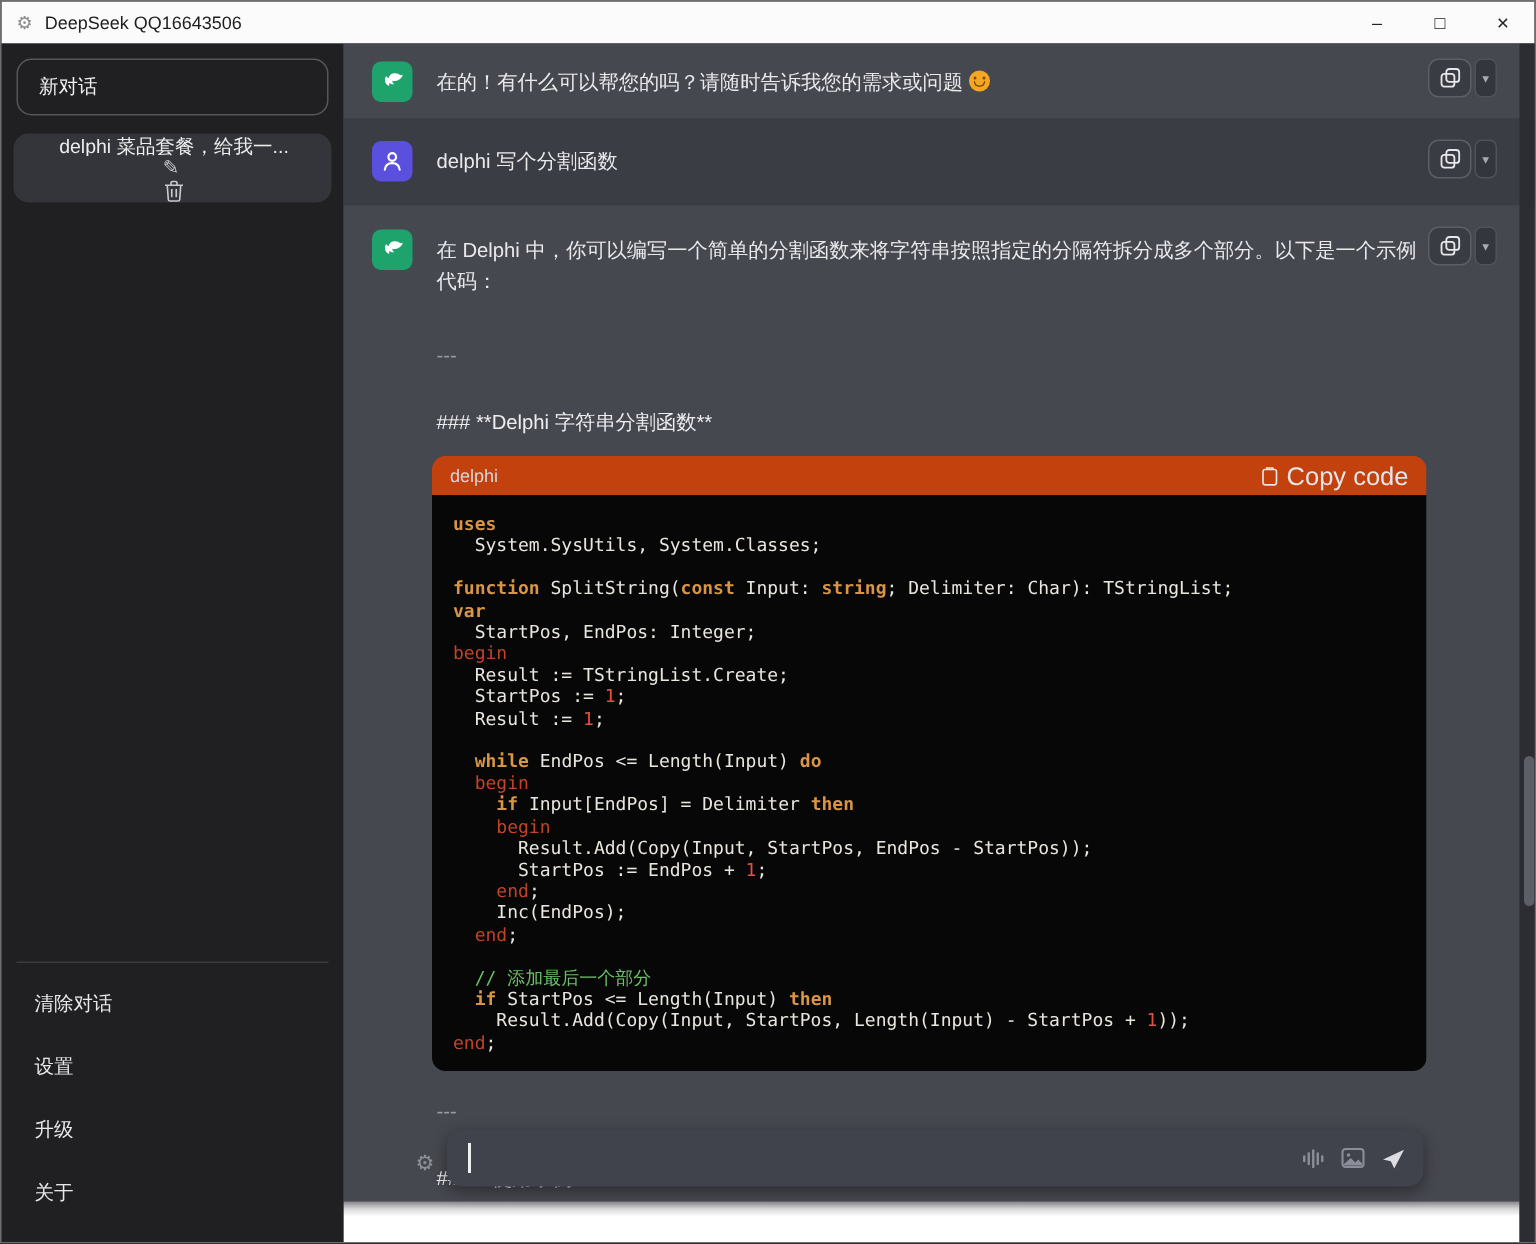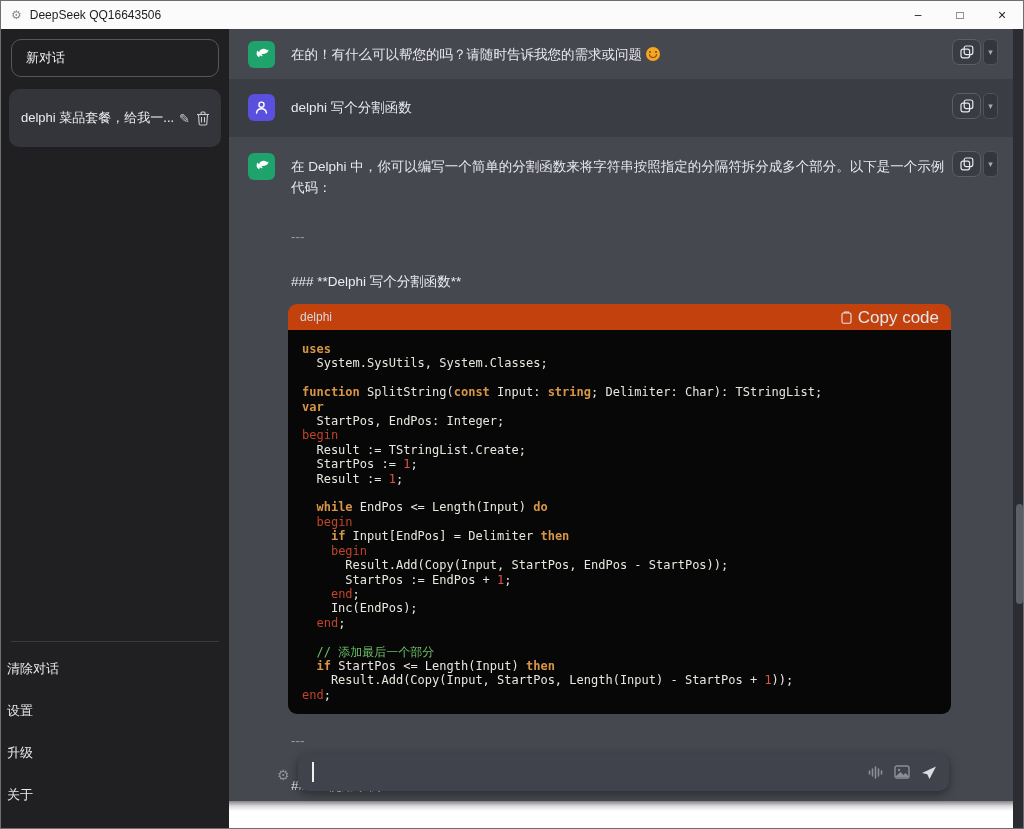--- a/index.html
+++ b/index.html
@@ -13,27 +13,27 @@
   .win-controls { margin-left:auto; display:flex; height:100%; }
   .win-btn { width:42px; height:100%; display:flex; align-items:center; justify-content:center; font-size:12px; color:#222; cursor:default; }
   .win-btn.close { font-size:14px; }
 
   
   .body { position:absolute; top:28px; left:0; width:1024px; height:801px; display:flex; }
 
   
   .sidebar { width:228px; height:100%; background:#202023; display:flex; flex-direction:column; flex-shrink:0; }
   .new-chat-btn { margin:10px 10px 4px 10px; height:38px; background:transparent; border:1px solid #56575c; border-radius:10px; color:#f0f0f0; font-size:13px; text-align:left; padding:0 14px; font-family:inherit; cursor:pointer; }
-  .chat-item { margin:8px 8px 0 8px; height:58px; background:#33353a; border-radius:10px; display:flex; align-items:center; padding:0 10px 0 12px; color:#ededed; font-size:13px; cursor:pointer; }
+  .chat-item { margin:8px 8px 0 8px; height:46px; background:#33353a; border-radius:10px; display:flex; align-items:center; padding:0 10px 0 12px; color:#ededed; font-size:13px; cursor:pointer;flex-direction:column; }
   .chat-item-text { flex:1; white-space:nowrap; overflow:hidden; max-width:156px; }
   .chat-item .edit-glyph { color:#c9c9ce; font-size:13px; margin:0 6px 0 2px; }
   .chat-item svg { flex-shrink:0; }
   .sidebar-bottom { margin-top:auto; padding-bottom:14px; }
   .sidebar-divider { height:1px; background:#3a3b40; margin:0 10px 6px 10px; }
-  .menu-item { height:42px; display:flex; align-items:center; padding:0 6px; color:#e8e8ea; font-size:13px; cursor:pointer; }
+  .menu-item { height:42px; display:flex; align-items:center; padding:0 22px; color:#e8e8ea; font-size:13px; cursor:pointer; }
 
   
   .main { position:relative; flex:1; height:100%; overflow:hidden; background:#3b3d44; }
   .row { position:relative; display:flex; padding-left:19px; }
   .row.assistant { background:#46484f; }
   .row.user { background:#3b3d44; }
   .row1 { padding-top:12px; height:50px; }
   .row2 { padding-top:15px; height:58px; }
   .row3 { padding-top:16px; min-height:662px; }
   .avatar { width:27px; height:27px; border-radius:6px; flex-shrink:0; display:flex; align-items:center; justify-content:center; }
@@ -171,21 +171,21 @@
 
       <div class="row assistant row3">
         <div class="avatar assistant-avatar">
           <svg width="19" height="19" viewBox="0 0 24 24">
               <path fill="#fff" d="M20.9 6.2c-.6 2.1-2 3.7-4 4.6-1.6.7-3.3.8-4.9.3.1 1.2.7 2.1 1.8 2.9-1.6.4-3-.1-4-1.2-.5.8-.6 1.7-.3 2.7-2.3-.7-3.8-2.7-3.7-5.2 0-1.2.5-2.3 1.2-3.2.4.9 1 1.5 2 1.8.5-2.2 2-3.6 4.2-4 2.2-.4 4.1.2 5.7 1.7.7-.4 1.3-.6 2-.4zm-5.4 1.1 3 3-3.6-.9z"></path>
             </svg>
         </div>
         <div class="msg-body md">
           <div class="md-intro">在 Delphi 中，你可以编写一个简单的分割函数来将字符串按照指定的分隔符拆分成多个部分。以下是一个示例代码：</div>
           <div class="md-hr">---</div>
-          <div class="md-h3">### **Delphi 写个分割函数**</div>
+          <div class="md-h3">### **Delphi 字符串分割函数**</div>
 
           <div class="codeblock">
             <div class="code-header">
               <span class="code-lang">delphi</span>
               <span class="code-copy">
                 <svg width="11" height="13" viewBox="0 0 11 13">
                     <g fill="none" stroke="#e6e6ea" stroke-width="1.1">
                       <rect x="1" y="2" width="9" height="10.2" rx="1.5"></rect>
                       <path d="M3.5 2 V1 H7.5 V2"></path>
                     </g>

